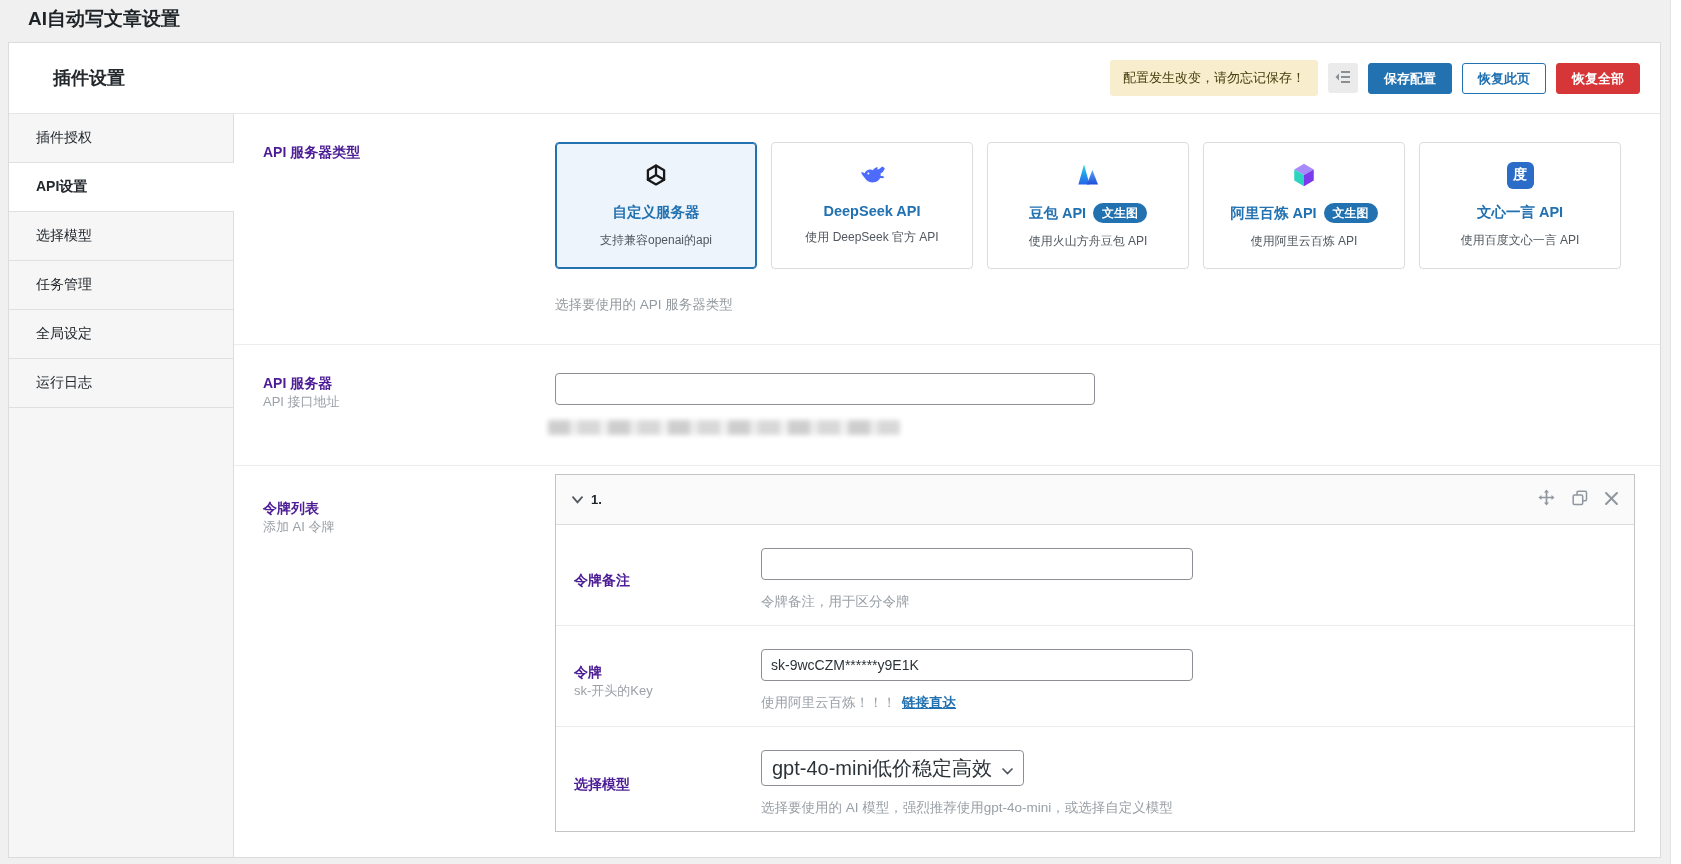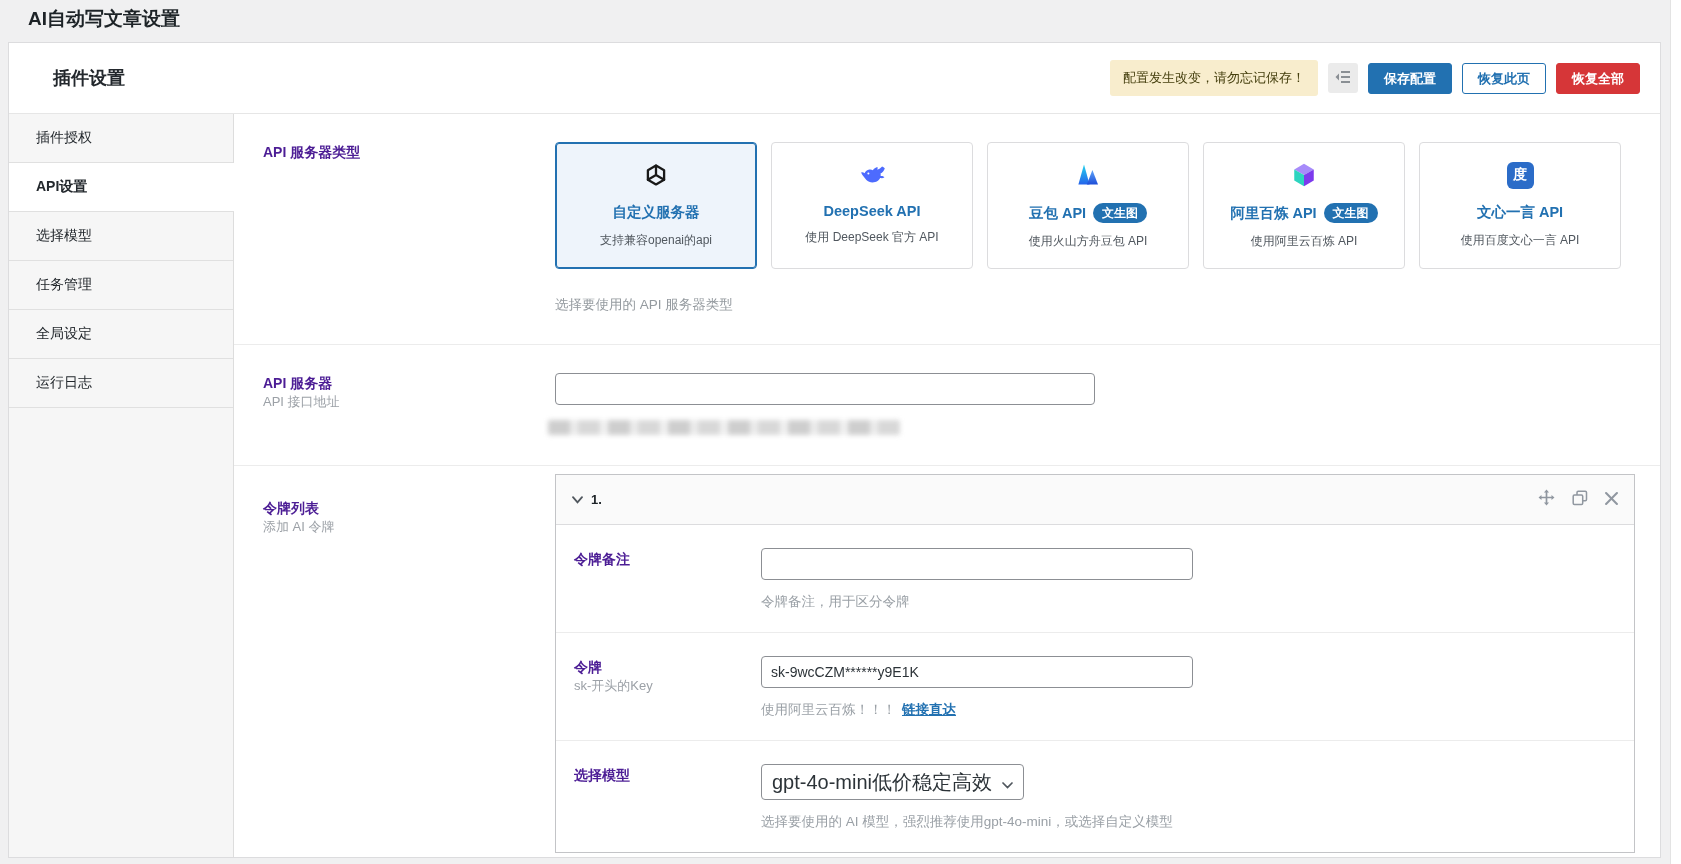--- a/index.html
+++ b/index.html
@@ -104,21 +104,21 @@
   }
   
   .token-panel { width: 1080px; border: 1px solid #c3c4c7; background: #fff; }
   .tp-header {
     display: flex; align-items: center; justify-content: space-between;
     background: #fafafa; border-bottom: 1px solid #dcdcde; padding: 14px 16px;
   }
   .tp-title { display: flex; align-items: center; gap: 8px; font-size: 13px; font-weight: 700; color: #1d2327; cursor: pointer; }
   .tp-icons { display: flex; align-items: center; gap: 17px; }
   .tp-icons svg { cursor: pointer; }
-  .prow { display: flex; padding: 23px 18px 21px; border-bottom: 1px solid #ececec; }
+  .prow { display: flex; padding: 23px 18px 14px; border-bottom: 1px solid #ececec; align-items: center; }
   .prow:last-child { border-bottom: none; }
   .prow-label { width: 187px; flex: 0 0 187px; padding-top: 3px; }
   .prow-field { flex: 1; }
   .token-input { width: 432px; }
   .prow-help { margin-top: 13px; font-size: 13.5px; color: #9aa0a6; }
   .inline-link { color: #2271b1; font-weight: 700; text-decoration: underline; margin-left: 6px; cursor: pointer; }
   .select-box {
     display: inline-flex; align-items: center; justify-content: space-between; gap: 10px;
     min-width: 195px; height: 36px; border: 1px solid #8c8f94; border-radius: 4px;
     padding: 0 10px; font-size: 20px; color: #2c3338; background: #fff; cursor: pointer;

